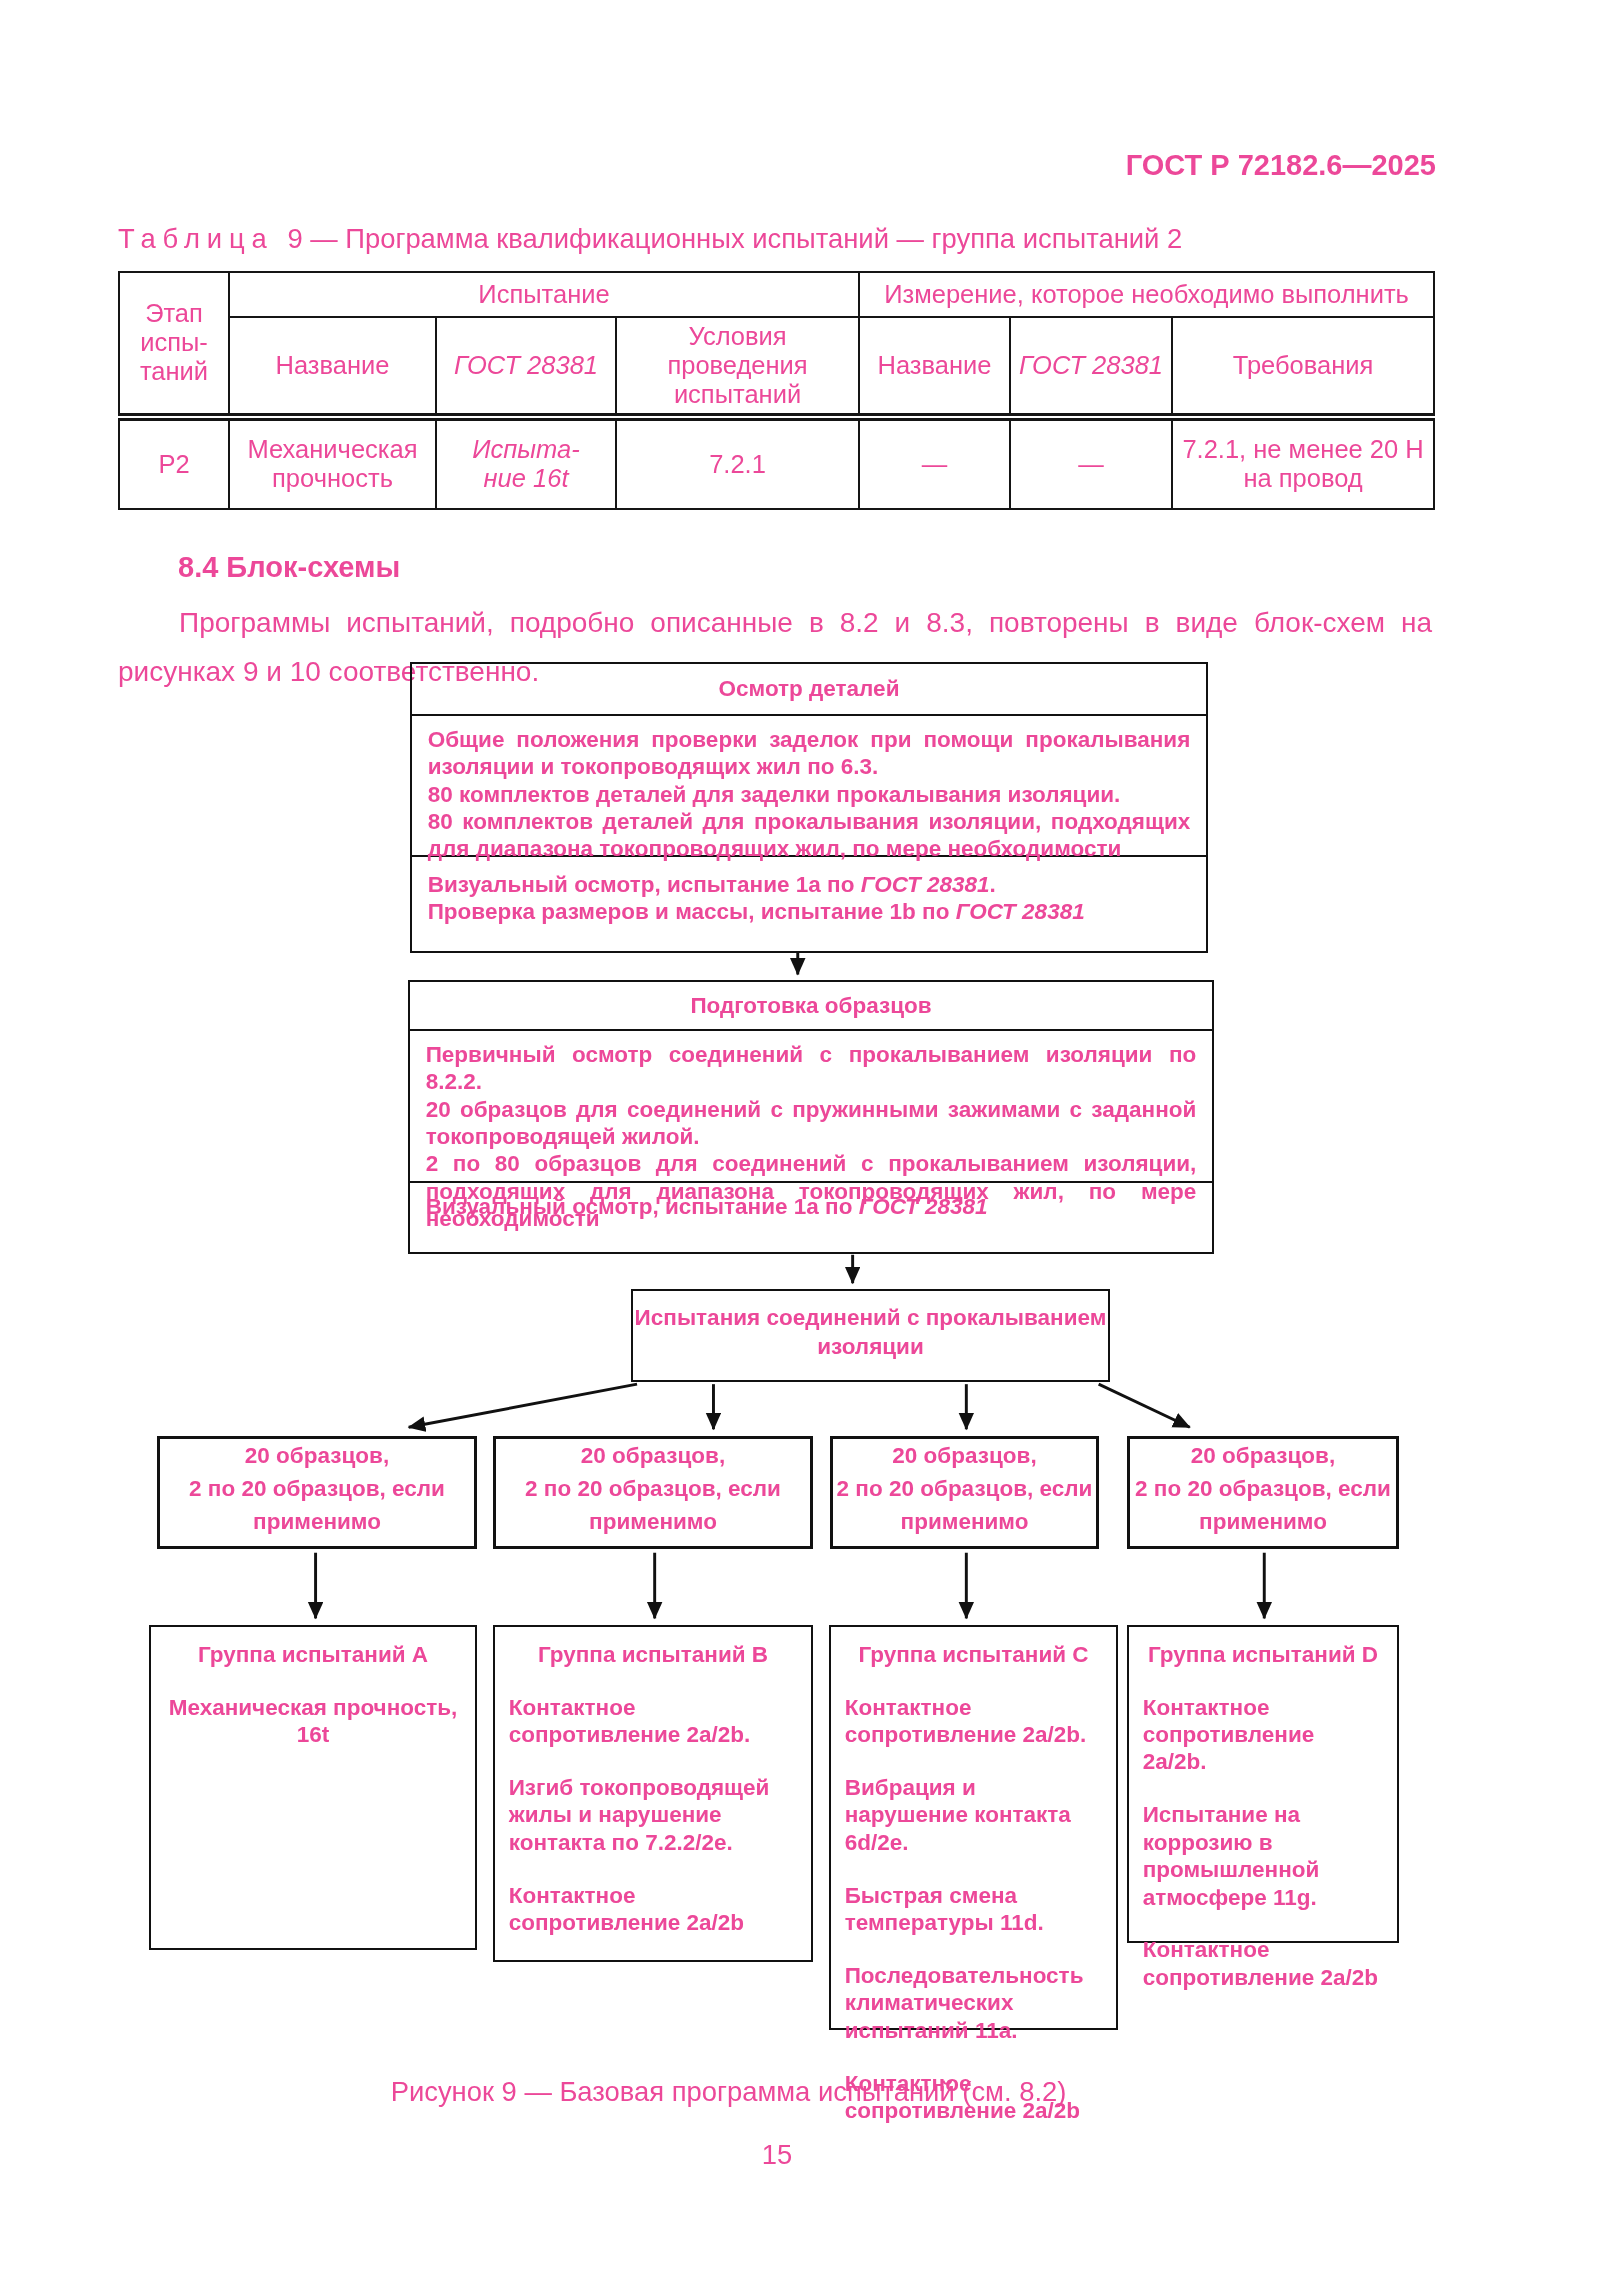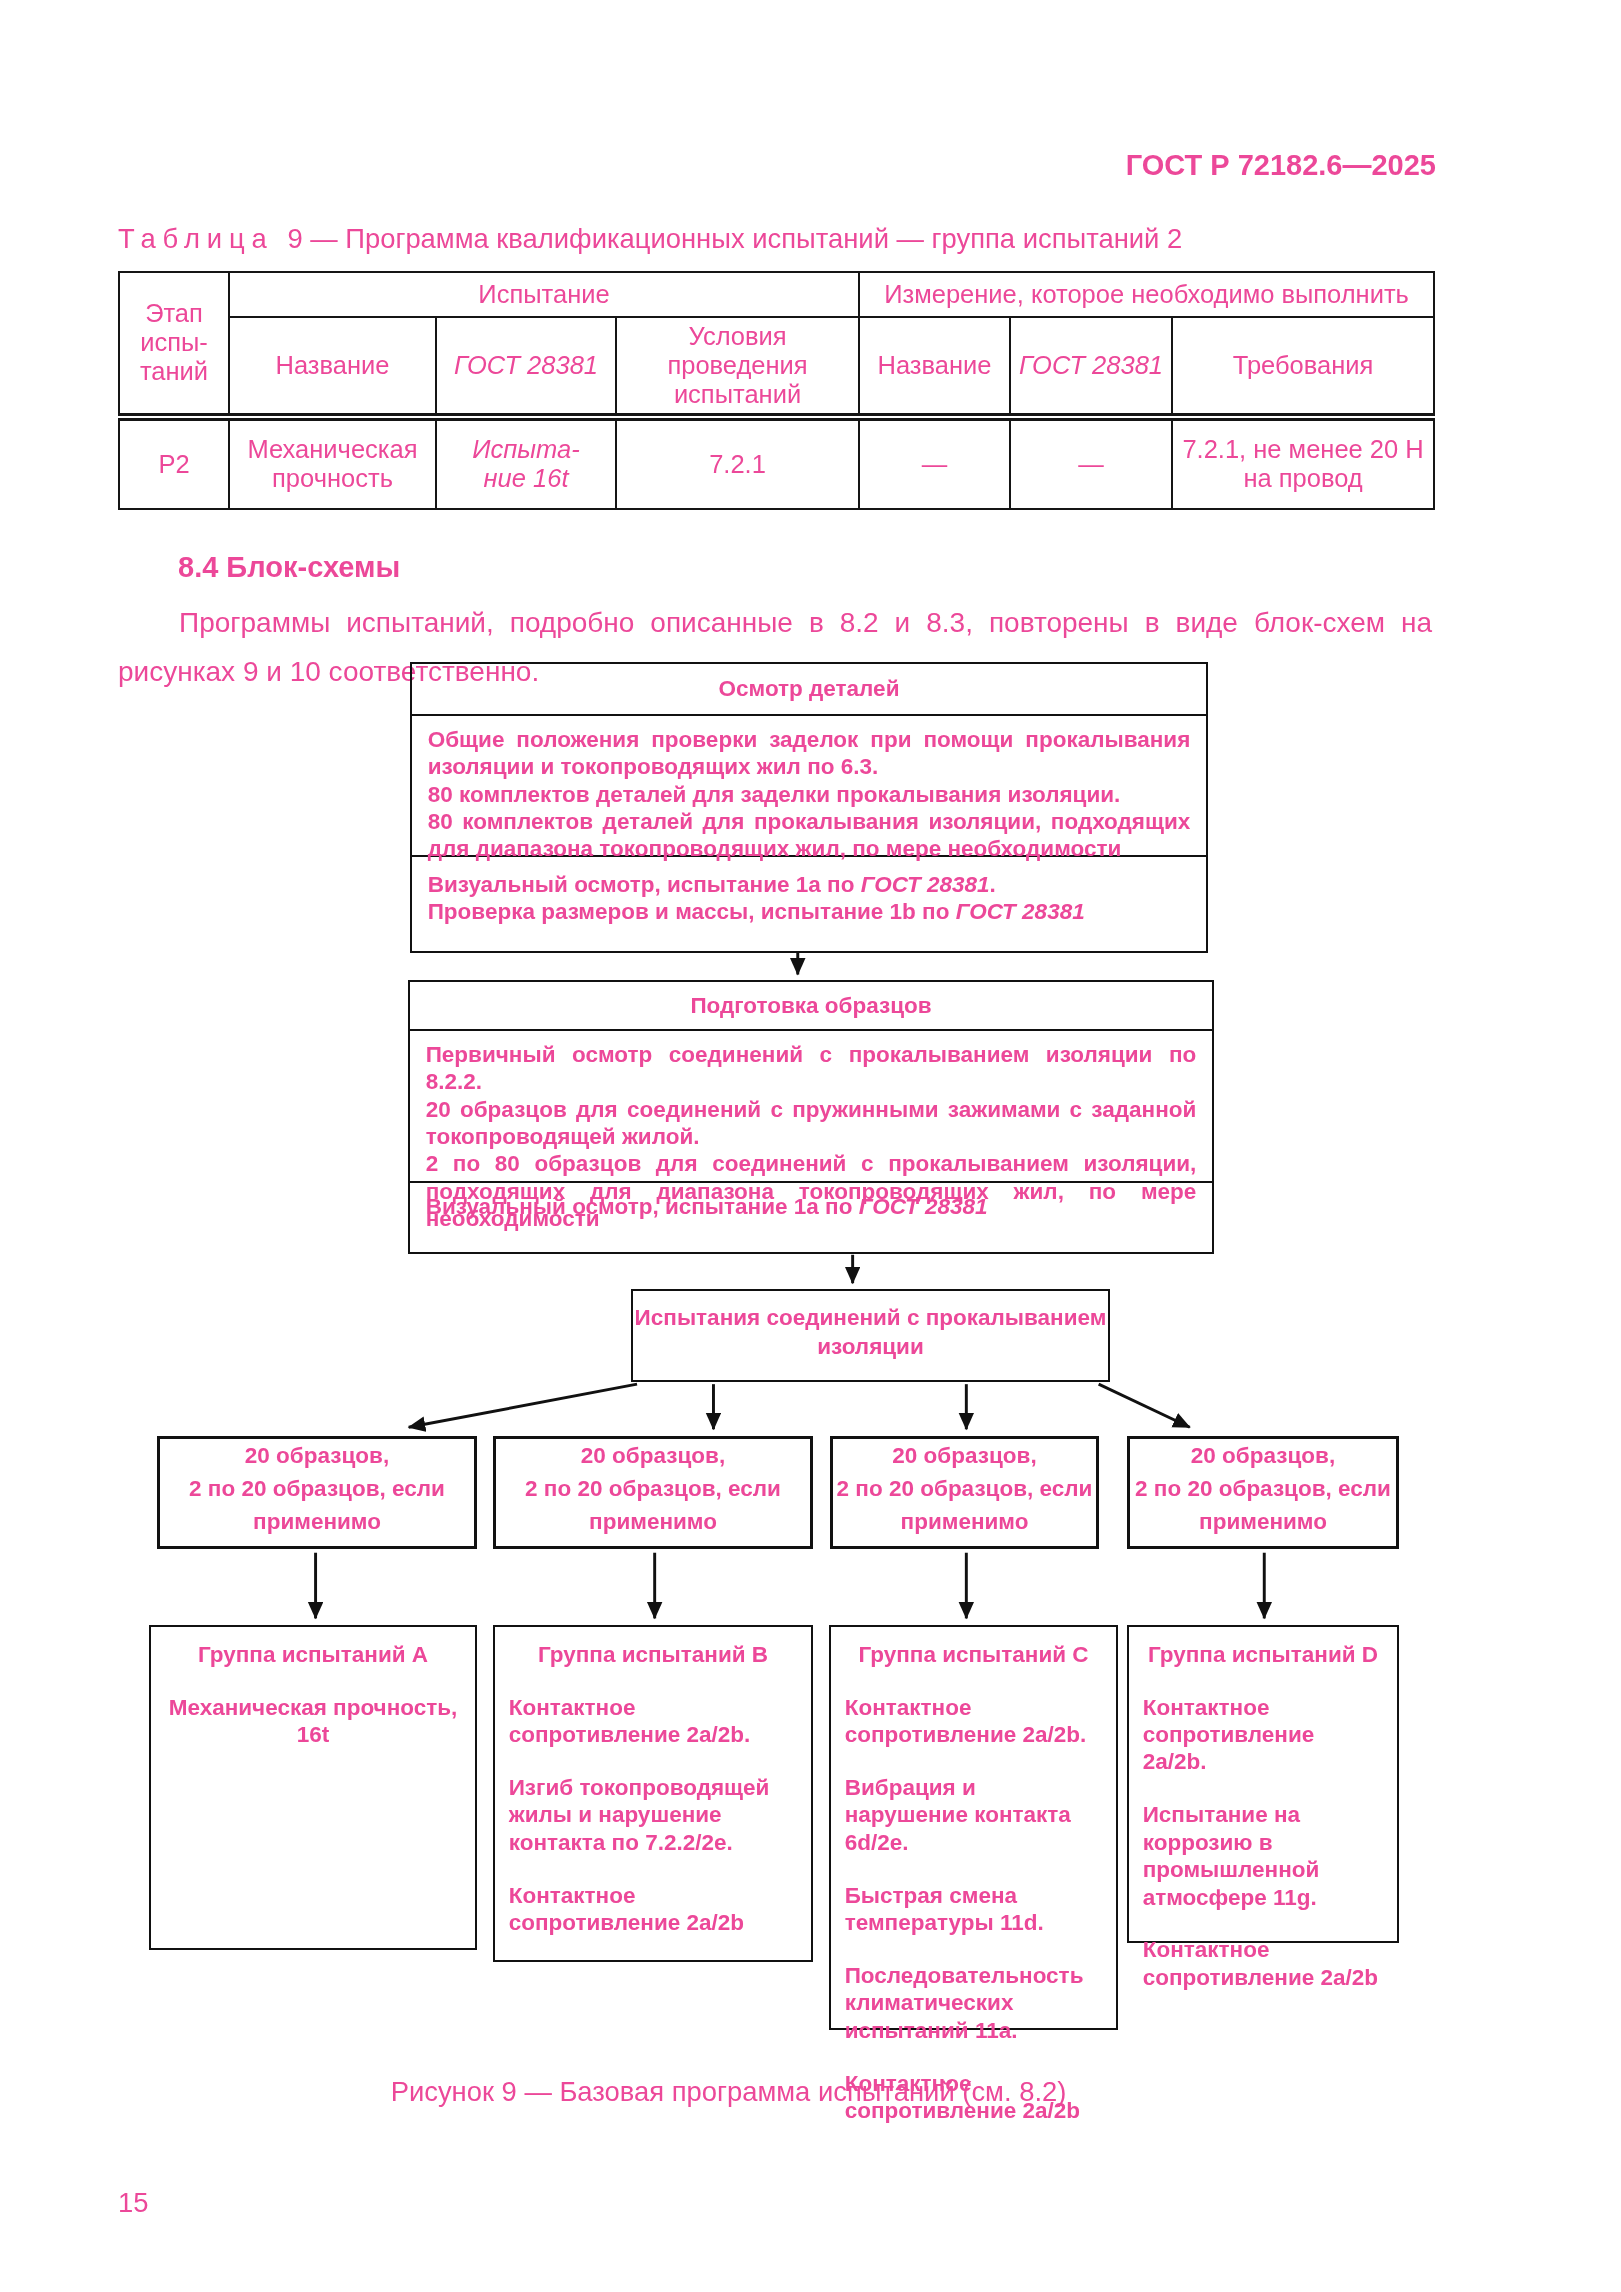--- a/index.html
+++ b/index.html
@@ -87,21 +87,21 @@
   .fc-group.centered .g-item { text-align: center; }
 
   svg.arrows { position: absolute; left: 0; top: 0; pointer-events: none; }
 
   .fig-caption {
     position: absolute; left: 118px; top: 2076px; width: 1221px;
     text-align: center; font-size: 27.4px;
   }
   .page-number {
     position: absolute; left: 118px; top: 2139px; width: 1318px;
-    text-align: left; font-size: 27.4px; margin-top: 48px;
+    text-align: center; font-size: 27.4px;
   }
 </style>
 </head>
 <body>
 
 <div class="page">
 
   <div class="doc-header">ГОСТ Р 72182.6—2025</div>
 
   <div class="table-caption">

